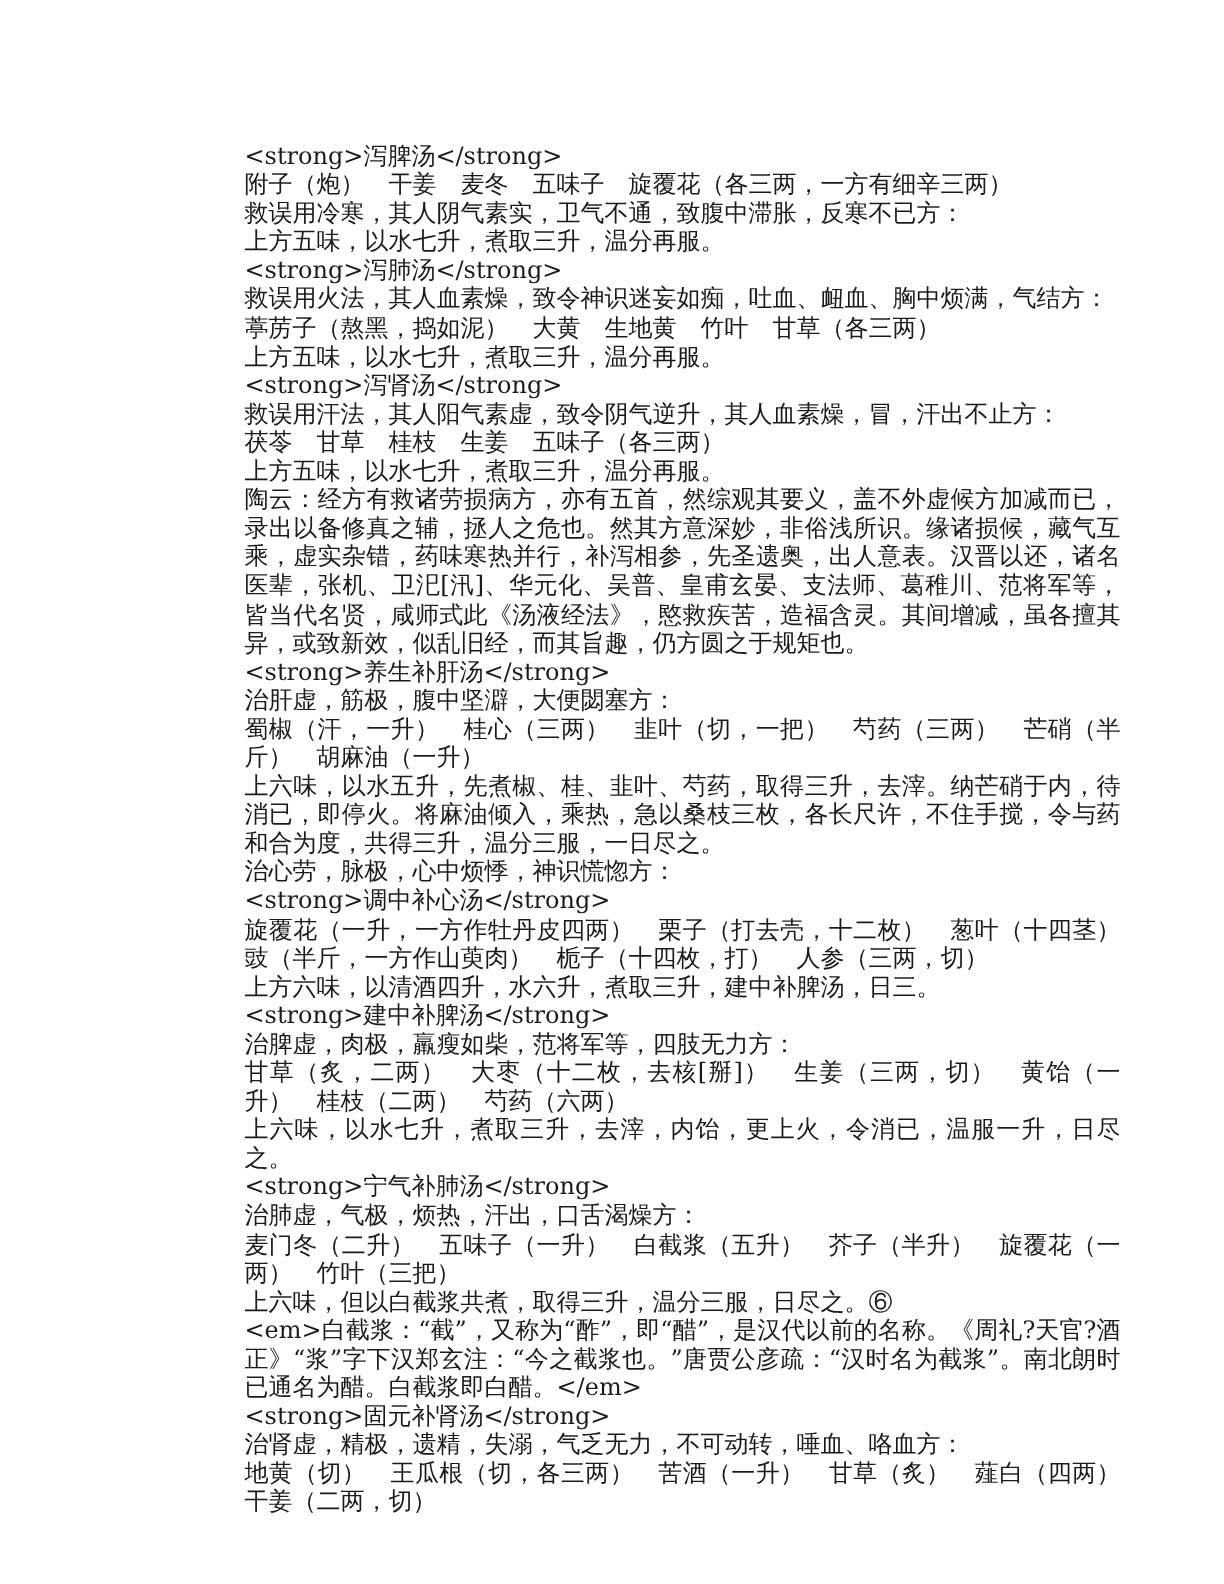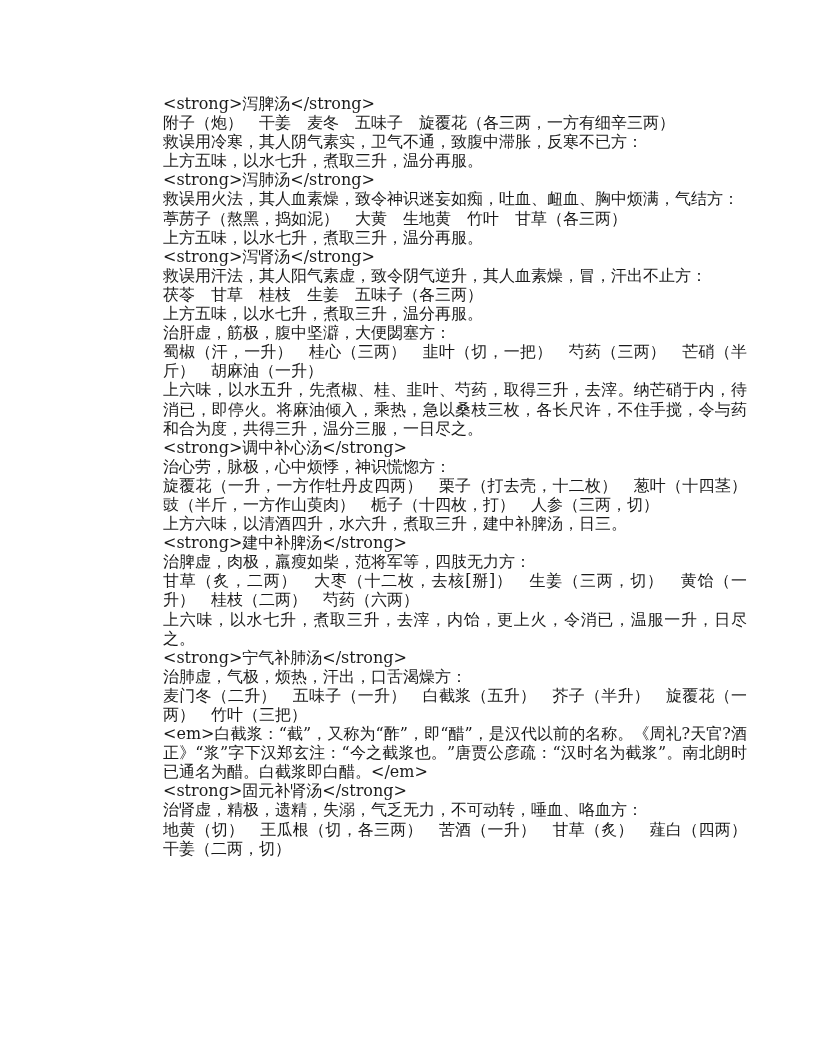--- a/index.html
+++ b/index.html
@@ -26,31 +26,34 @@
   <span class="line">救误用冷寒，其人阴气素实，卫气不通，致腹中滞胀，反寒不已方：</span>
   <span class="line">上方五味，以水七升，煮取三升，温分再服。</span>
   <span class="line">&lt;strong&gt;泻肺汤&lt;/strong&gt;</span>
   <span class="line">救误用火法，其人血素燥，致令神识迷妄如痴，吐血、衄血、胸中烦满，气结方：</span>
   <span class="line">葶苈子（熬黑，捣如泥）　大黄　生地黄　竹叶　甘草（各三两）</span>
   <span class="line">上方五味，以水七升，煮取三升，温分再服。</span>
   <span class="line">&lt;strong&gt;泻肾汤&lt;/strong&gt;</span>
   <span class="line">救误用汗法，其人阳气素虚，致令阴气逆升，其人血素燥，冒，汗出不止方：</span>
   <span class="line">茯苓　甘草　桂枝　生姜　五味子（各三两）</span>
   <span class="line">上方五味，以水七升，煮取三升，温分再服。</span>
+  <span class="line">陶云：经方有救诸劳损病方，亦有五首，然综观其要义，盖不外虚候方加减而已，录出以备修真之辅，拯人之危也。然其方意深妙，非俗浅所识。缘诸损候，藏气互乘，虚实杂错，药味寒热并行，补泻相参，先圣遗奥，出人意表。汉晋以还，诸名医辈，张机、卫汜[汛]、华元化、吴普、皇甫玄晏、支法师、葛稚川、范将军等，皆当代名贤，咸师式此《汤液经法》，愍救疾苦，造福含灵。其间增减，虽各擅其异，或致新效，似乱旧经，而其旨趣，仍方圆之于规矩也。</span>
+  <span class="line">&lt;strong&gt;养生补肝汤&lt;/strong&gt;</span>
   <span class="line">治肝虚，筋极，腹中坚澼，大便閟塞方：</span>
   <span class="line">蜀椒（汗，一升）　桂心（三两）　韭叶（切，一把）　芍药（三两）　芒硝（半斤）　胡麻油（一升）</span>
   <span class="line">上六味，以水五升，先煮椒、桂、韭叶、芍药，取得三升，去滓。纳芒硝于内，待消已，即停火。将麻油倾入，乘热，急以桑枝三枚，各长尺许，不住手搅，令与药和合为度，共得三升，温分三服，一日尽之。</span>
+  <span class="line">治心劳，脉极，心中烦悸，神识慌惚方：</span>
   <span class="line">&lt;strong&gt;调中补心汤&lt;/strong&gt;</span>
-  <span class="line">治心劳，脉极，心中烦悸，神识慌惚方：</span>
   <span class="line">旋覆花（一升，一方作牡丹皮四两）　栗子（打去壳，十二枚）　葱叶（十四茎）　豉（半斤，一方作山萸肉）　栀子（十四枚，打）　人参（三两，切）</span>
   <span class="line">上方六味，以清酒四升，水六升，煮取三升，建中补脾汤，日三。</span>
   <span class="line">&lt;strong&gt;建中补脾汤&lt;/strong&gt;</span>
   <span class="line">治脾虚，肉极，羸瘦如柴，范将军等，四肢无力方：</span>
   <span class="line">甘草（炙，二两）　大枣（十二枚，去核[掰]）　生姜（三两，切）　黄饴（一升）　桂枝（二两）　芍药（六两）</span>
   <span class="line">上六味，以水七升，煮取三升，去滓，内饴，更上火，令消已，温服一升，日尽之。</span>
   <span class="line">&lt;strong&gt;宁气补肺汤&lt;/strong&gt;</span>
   <span class="line">治肺虚，气极，烦热，汗出，口舌渴燥方：</span>
   <span class="line">麦门冬（二升）　五味子（一升）　白截浆（五升）　芥子（半升）　旋覆花（一两）　竹叶（三把）</span>
+  <span class="line">上六味，但以白截浆共煮，取得三升，温分三服，日尽之。⑥</span>
   <span class="line">&lt;em&gt;白截浆：“截”，又称为“酢”，即“醋”，是汉代以前的名称。《周礼?天官?酒正》“浆”字下汉郑玄注：“今之截浆也。”唐贾公彦疏：“汉时名为截浆”。南北朗时已通名为醋。白截浆即白醋。&lt;/em&gt;</span>
   <span class="line">&lt;strong&gt;固元补肾汤&lt;/strong&gt;</span>
   <span class="line">治肾虚，精极，遗精，失溺，气乏无力，不可动转，唾血、咯血方：</span>
   <span class="line">地黄（切）　王瓜根（切，各三两）　苦酒（一升）　甘草（炙）　薤白（四两）　干姜（二两，切）</span>
 </div>
 
 </body></html>

